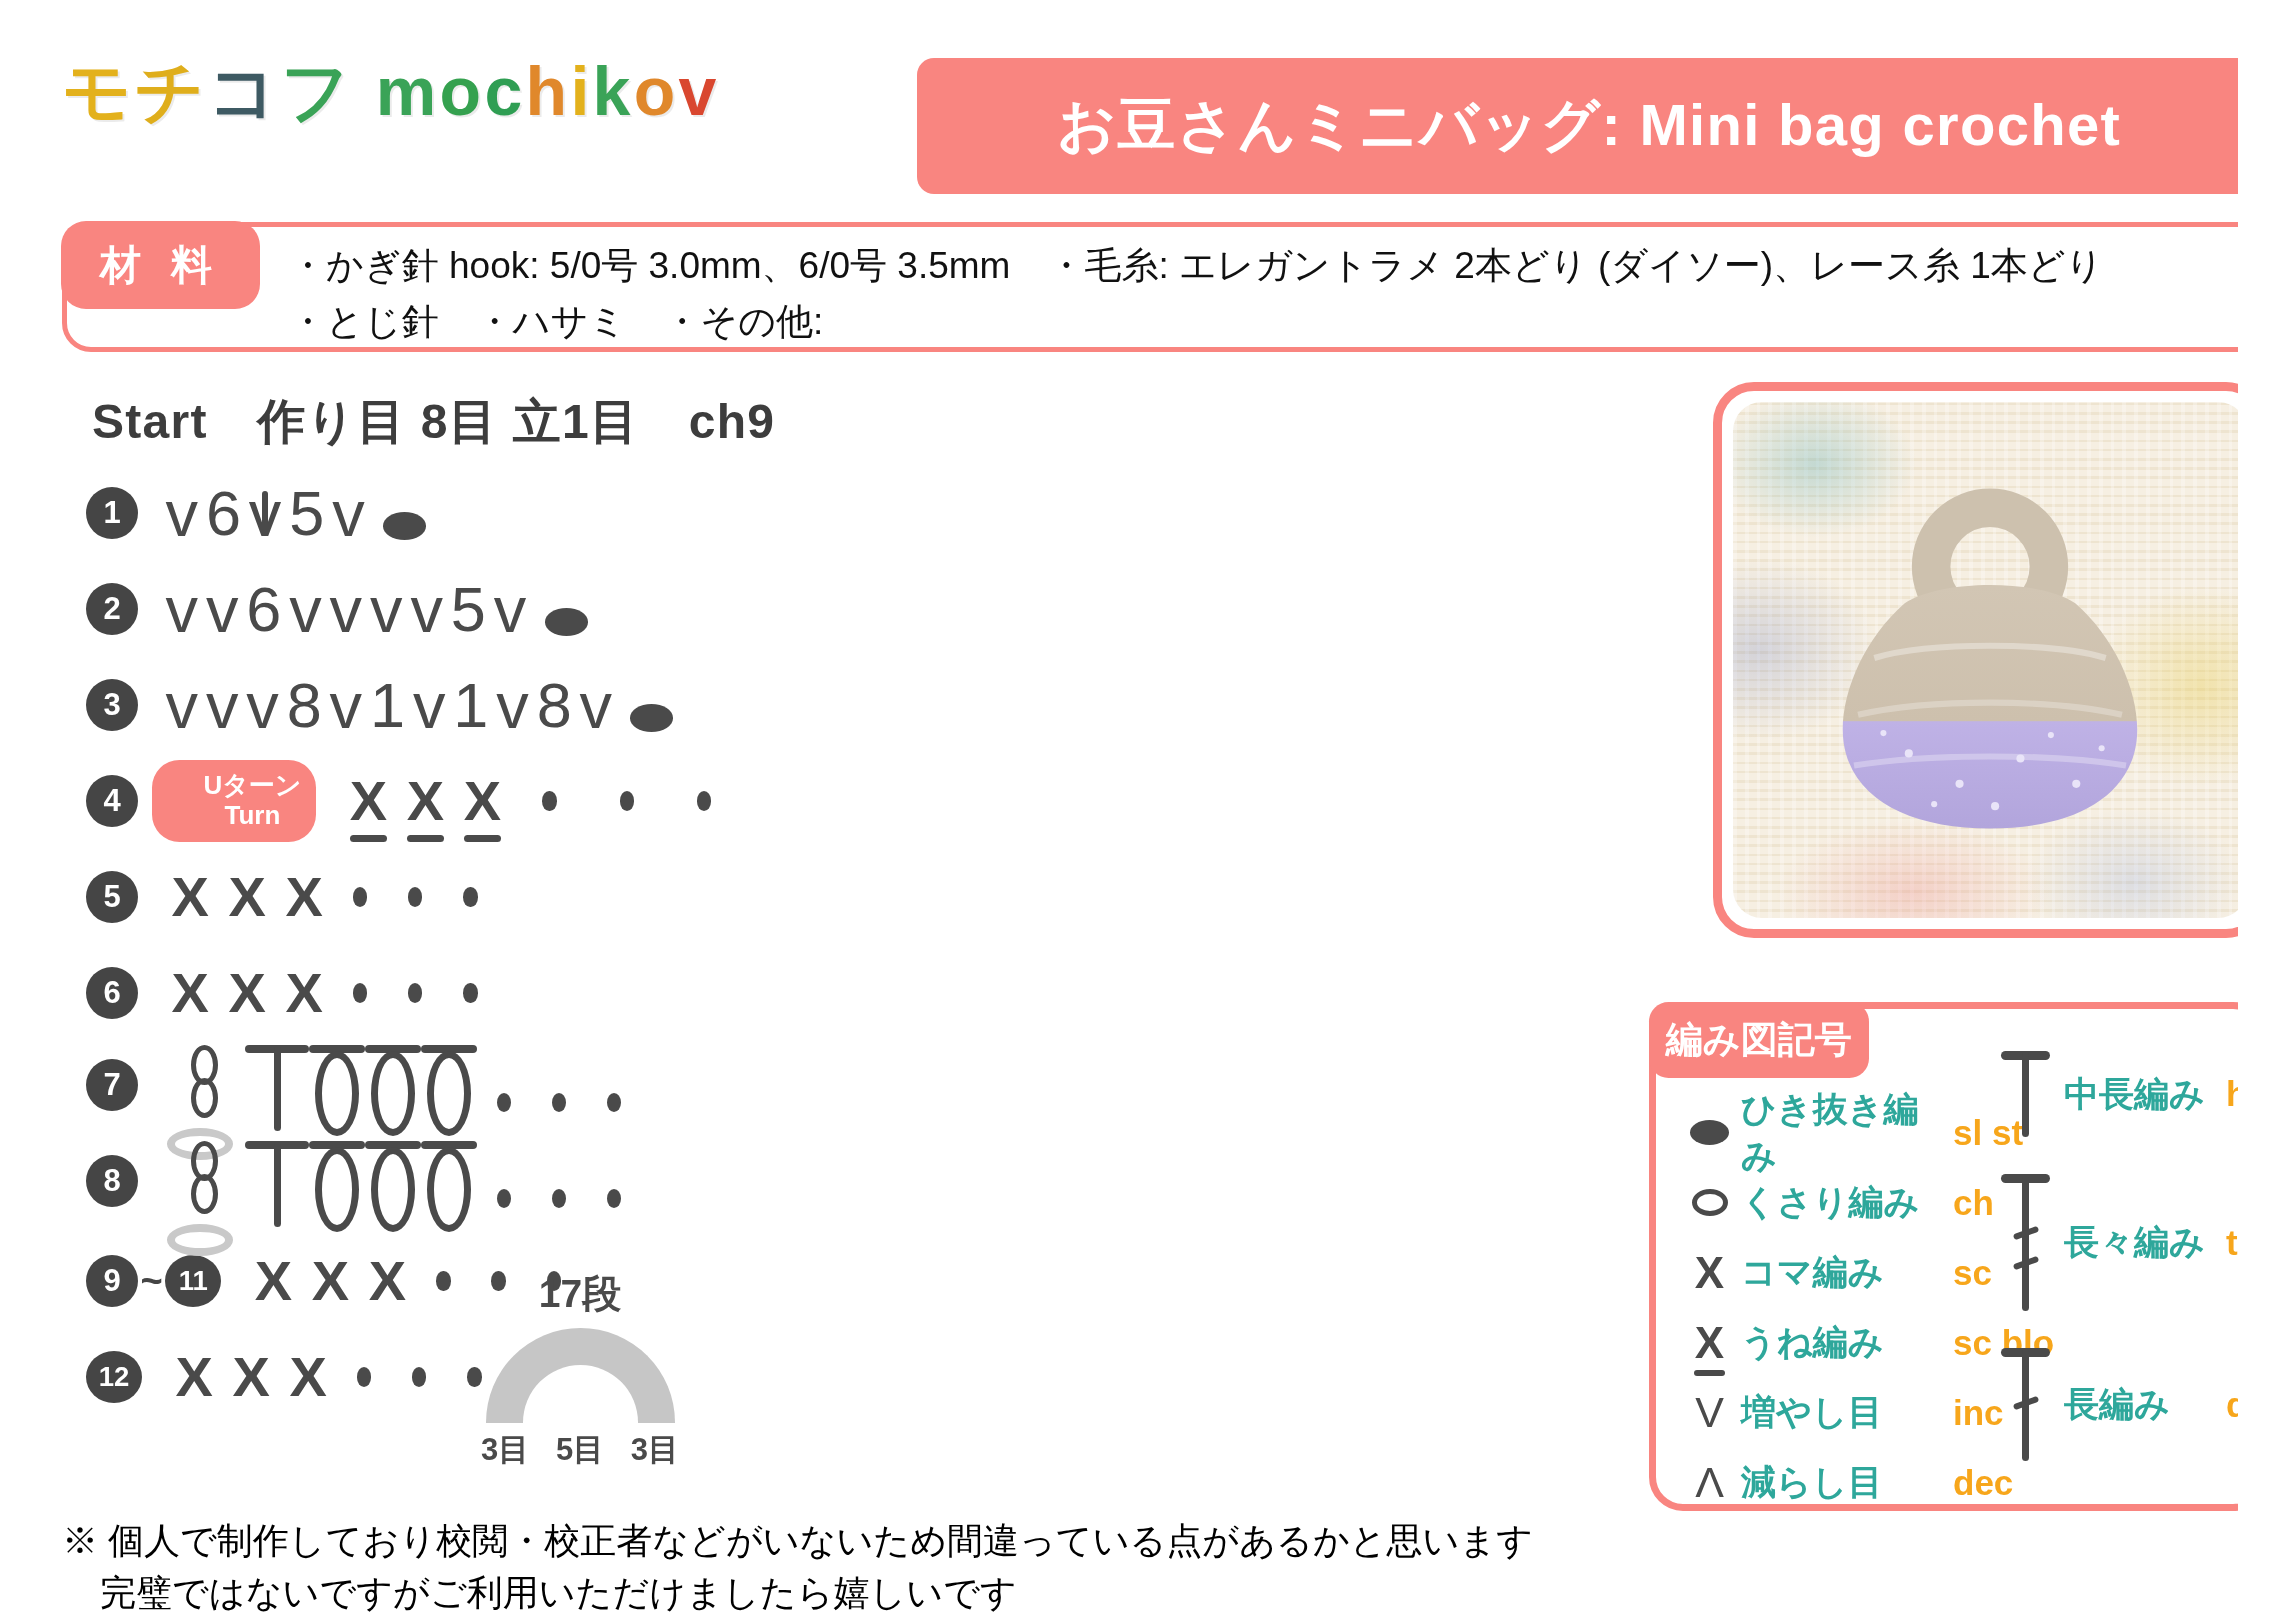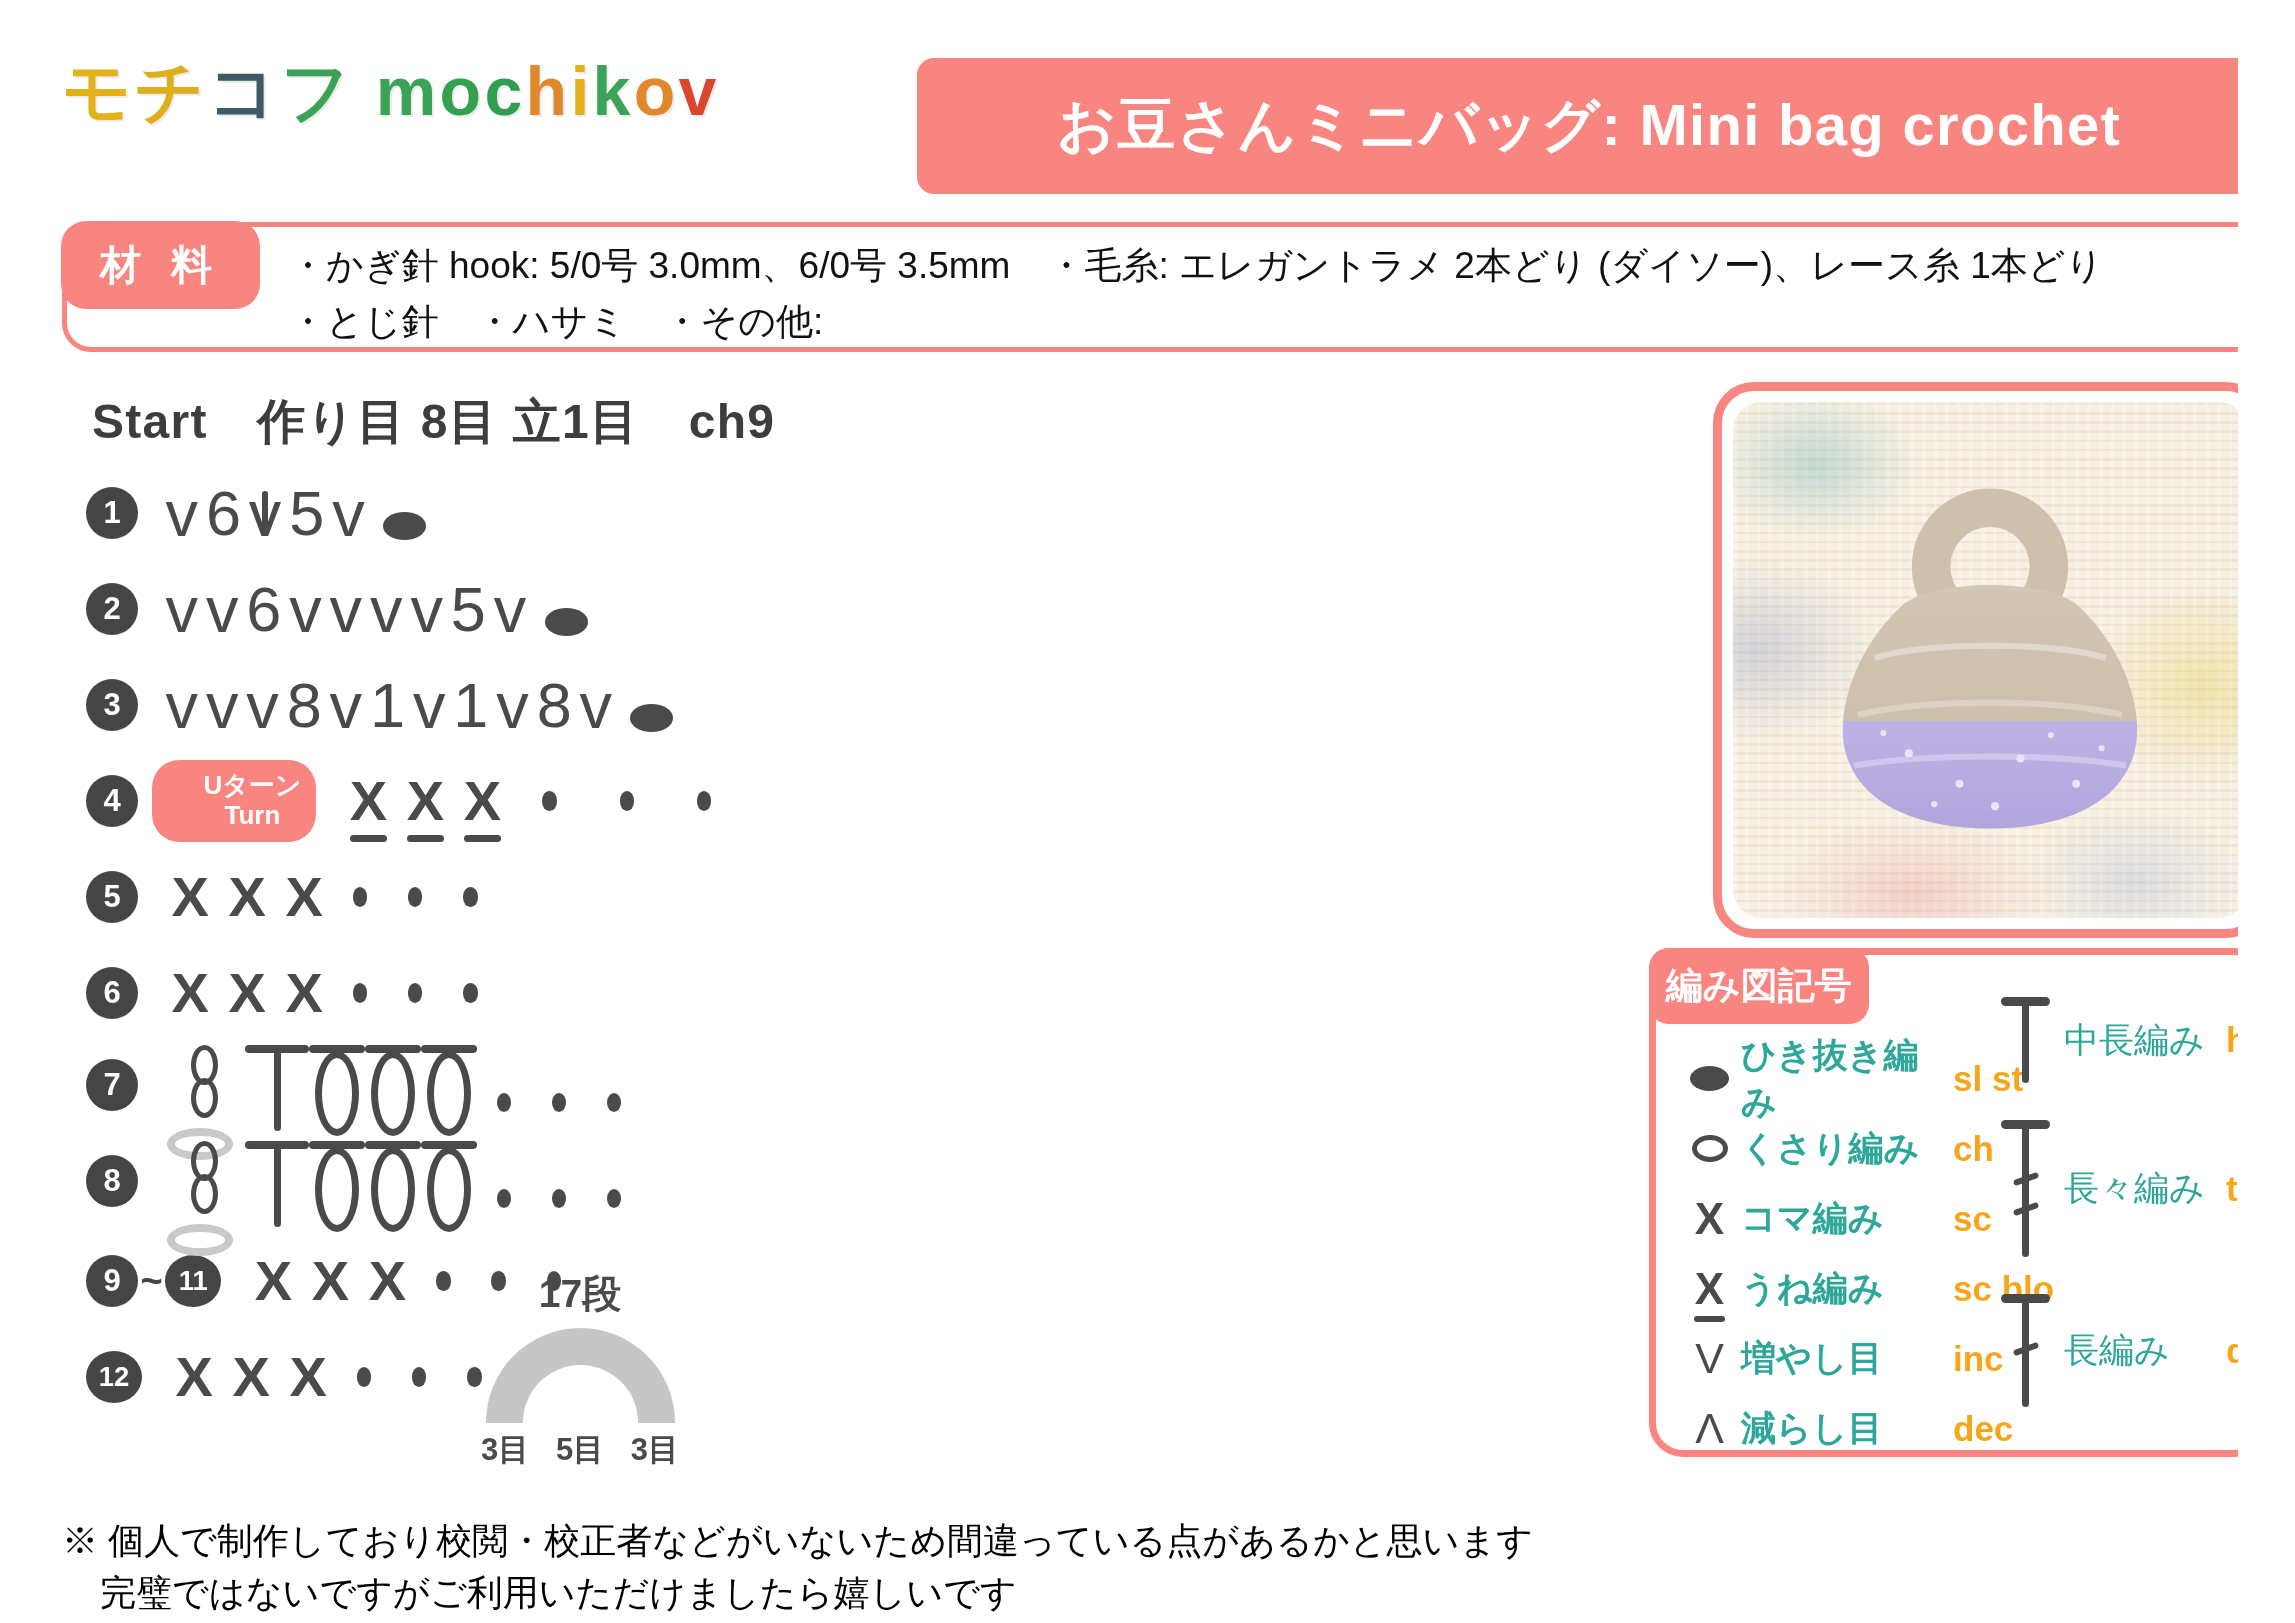--- a/index.html
+++ b/index.html
@@ -77,39 +77,39 @@
        radial-gradient(144px 105px at 16% 12%, rgba(90,170,175,.32), transparent 70%),
        radial-gradient(170px 131px at 5% 48%, rgba(90,110,180,.22), transparent 70%),
        radial-gradient(157px 144px at 91% 55%, rgba(230,200,60,.33), transparent 70%),
        radial-gradient(196px 105px at 35% 95%, rgba(235,120,120,.26), transparent 70%),
        radial-gradient(157px 105px at 78% 93%, rgba(120,150,220,.2), transparent 70%),
        repeating-linear-gradient(90deg, rgba(255,255,255,.28) 0 3.9px, rgba(0,0,0,0) 3.9px 11.8px),
        repeating-linear-gradient(0deg, #f6efe2 0 6.5px, #eee4d0 6.5px 9.2px);}
   .bag-svg{position:absolute;left:50%;top:50%;width:406px;height:406px;transform:translate(-50%,-52%);}
 
   
-  .legend{left:1649px;top:948px;width:618px;height:509px;border:7.2px solid #f98580;border-radius:34px;
+  .legend{left:1649px;top:1002px;width:618px;height:509px;border:7.2px solid #f98580;border-radius:34px;
           background:#fff;box-sizing:border-box;}
   .legend-tab{position:absolute;left:-7.2px;top:-7.2px;min-width:208px;height:76px;padding:0 17px;background:#f98580;
               border-radius:19.6px;color:#fff;font-size:37px;font-weight:bold;
               display:flex;align-items:center;justify-content:center;box-sizing:border-box;}
   .legend-left{position:absolute;left:22px;top:103px;display:flex;flex-direction:column;gap:29px;}
   .lrow{display:flex;align-items:center;height:41px;}
   .lsym{width:63px;display:flex;justify-content:center;align-items:center;}
   .lname{width:212px;font-size:35px;font-weight:bold;color:#2ea79b;}
   .labbr{font-size:35px;font-weight:bold;color:#f7a61b;}
   .lg-slst{width:39px;height:25px;border-radius:50%;background:#4a4a4a;}
   .lg-ch{width:26px;height:17px;border:5.9px solid #4a4a4a;border-radius:50%;}
   .lg-x{font-size:44px;font-weight:600;color:#4a4a4a;line-height:1;position:relative;}
   .lg-xb::after{content:"";position:absolute;left:-1.3px;right:-1.3px;bottom:-11.8px;height:6.5px;background:#4a4a4a;border-radius:3.3px;}
   .lg-v{font-size:43px;color:#4a4a4a;line-height:1;}
   .legend-right{position:absolute;left:331px;top:42px;display:flex;flex-direction:column;gap:37px;}
   .rrow{display:flex;align-items:center;}
   .rsym{width:77px;display:flex;justify-content:center;}
-  .rname{width:162px;font-size:35px;font-weight:normal;color:#2ea79b;}
+  .rname{width:162px;font-size:35px;font-weight:bold;color:#2ea79b;}
   .rabbr{font-size:35px;font-weight:bold;color:#f7a61b;}
   .lg-t{position:relative;width:42px;}
   .lg-hdc{height:86px;} .lg-dc{height:113px;} .lg-tr{height:137px;}
   .tick{position:absolute;left:50%;margin-left:-13px;width:26px;height:5.9px;background:#4a4a4a;
         border-radius:3.3px;transform:rotate(-20deg);display:block;}
 
   
   .footer-note{left:62px;top:1515px;font-size:36px;color:#000;line-height:1.45;}
   .footer-note .ind{padding-left:38px;}
   .footer-credit{right:31px;top:1515px;text-align:right;font-size:36px;color:#000;line-height:1.45;}

